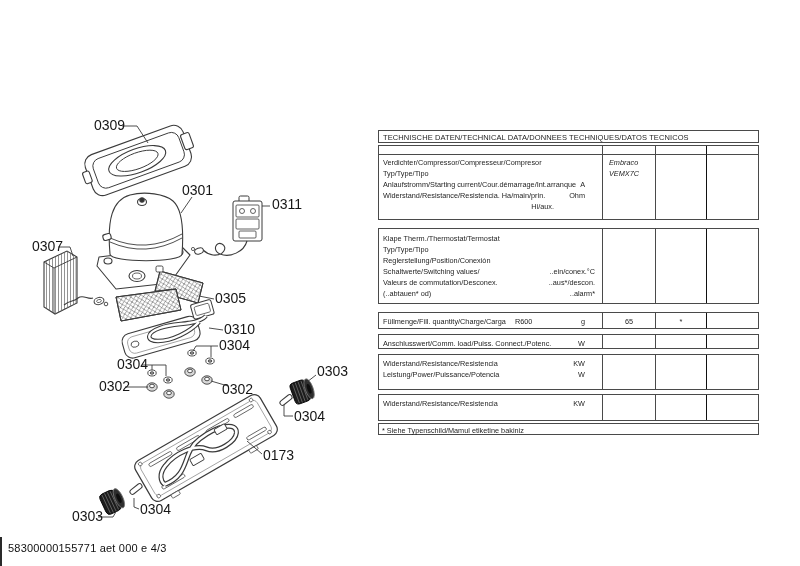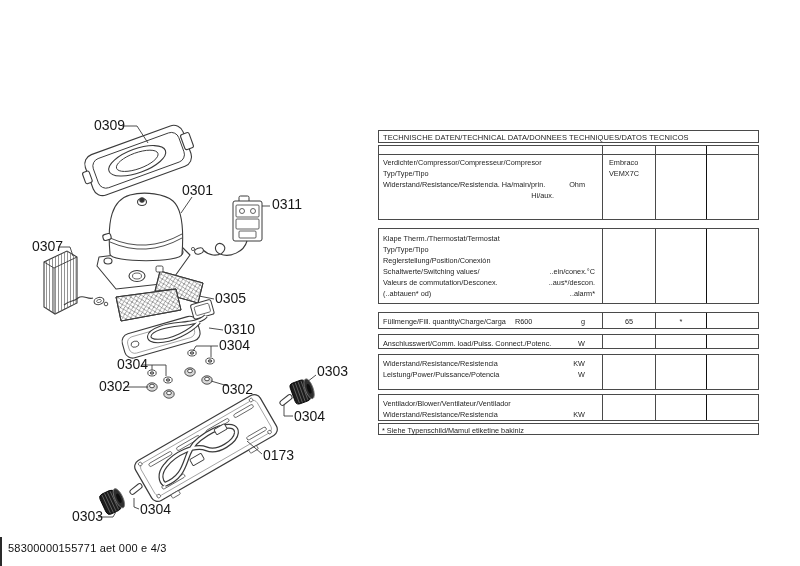--- a/index.html
+++ b/index.html
@@ -30,21 +30,21 @@
   .sub{border-bottom:1px solid #4a4a4a;}
   .s2,.s3{border-left:1px solid #4a4a4a;}
   .s4{border-left:1.5px solid #111;}
   .lblcell{padding:1.5px 4px 0 4px;overflow:hidden;text-align:center;}
   .lblcell.pt{padding-top:4px;}
   .lblcell.vc{padding-top:3px;}
   .c{text-align:center;padding-top:2px;font-size:7.3px;line-height:11px;}
   .ca,.cb{border-left:1px solid #4a4a4a;}
   .cc{border-left:1.5px solid #111;}
   .c.vc{padding-top:3px;}
-  .embraco{text-align:left;padding-left:6px;}
+  .embraco{text-align:left;padding-left:6px;font-style:italic;}
   .ln{display:flex;align-items:baseline;line-height:11px;white-space:nowrap;}
   .ln .sp{flex:1;}
   .ln .m{margin-left:9px;}
   .ln .r{padding-right:13px;}
   .ln .r.sw{padding-right:3px;}
   .ln .r.hx{padding-right:44px;}
   
   .doc-code{position:absolute;left:8px;top:542px;font-size:11px;color:#111;letter-spacing:.2px;}
   .scan-edge{position:absolute;left:0;top:537px;width:2px;height:29px;background:#2a2a2a;}
 </style>
@@ -260,20 +260,25 @@
     <div class="sub s3"></div>
     <div class="sub s4"></div>
     <div class="lblcell">
       <div class="ln">
           <span>Verdichter/Compressor/Compresseur/Compresor</span>
         </div>
       <div class="ln">
           <span>Typ/Type/Tipo</span>
         </div>
       <div class="ln">
+          <span>Anlaufstromm/Starting current/Cour.démarrage/Int.arranque</span>
+          <span class="sp"></span>
+          <span class="r">A</span>
+        </div>
+      <div class="ln">
           <span>Widerstand/Resistance/Resistencia. Ha/main/prin.</span>
           <span class="sp"></span>
           <span class="r">Ohm</span>
         </div>
       <div class="ln">
           <span class="sp"></span>
           <span class="r hx">Hi/aux.</span>
         </div>
     </div>
     <div class="c ca embraco">Embraco VEMX7C</div>
@@ -354,23 +359,20 @@
         </div>
     </div>
     <div class="c ca"></div>
     <div class="c cb"></div>
     <div class="c cc"></div>
   </div>
 
   <div class="box bF">
     <div class="lblcell vc">
       <div class="ln">
-          <span>Ventilador/Blower/Ventilateur/Ventilador</span>
-        </div>
-      <div class="ln">
           <span>Widerstand/Resistance/Resistencia</span>
           <span class="sp"></span>
           <span class="r">KW</span>
         </div>
     </div>
     <div class="c ca"></div>
     <div class="c cb"></div>
     <div class="c cc"></div>
   </div>
 

